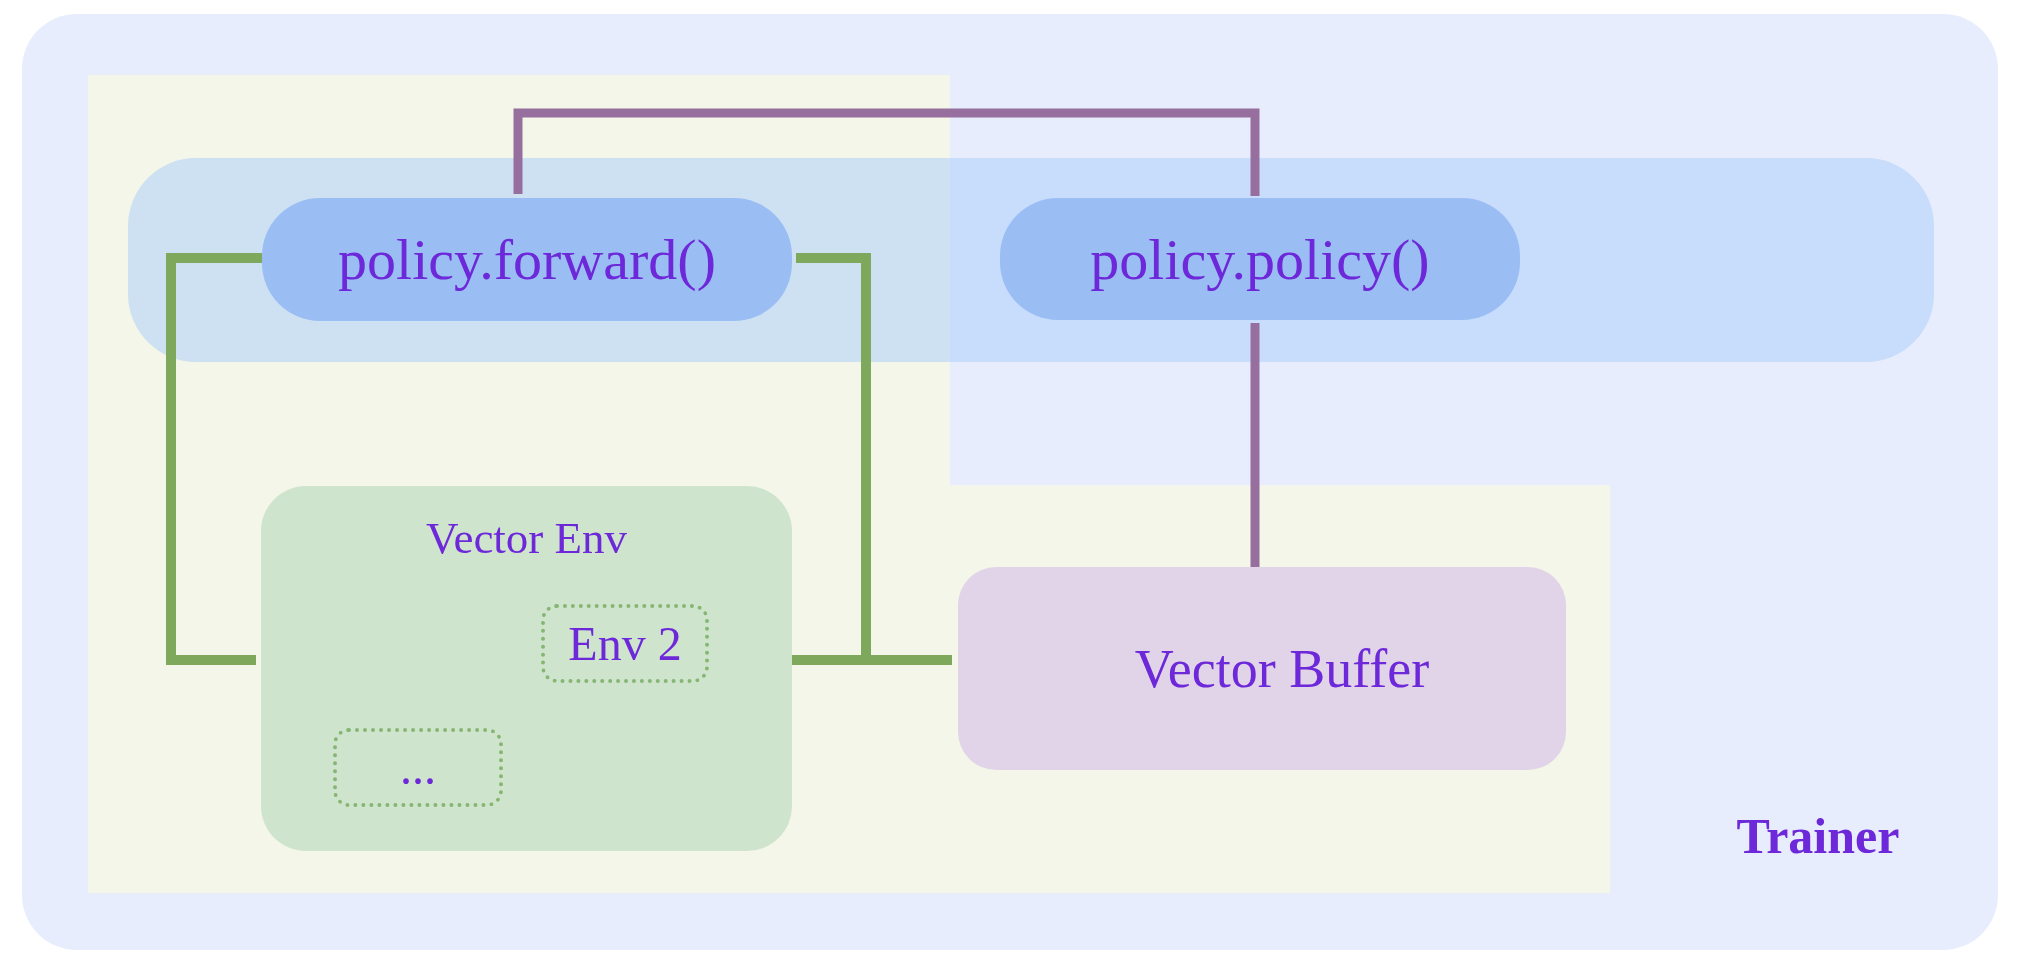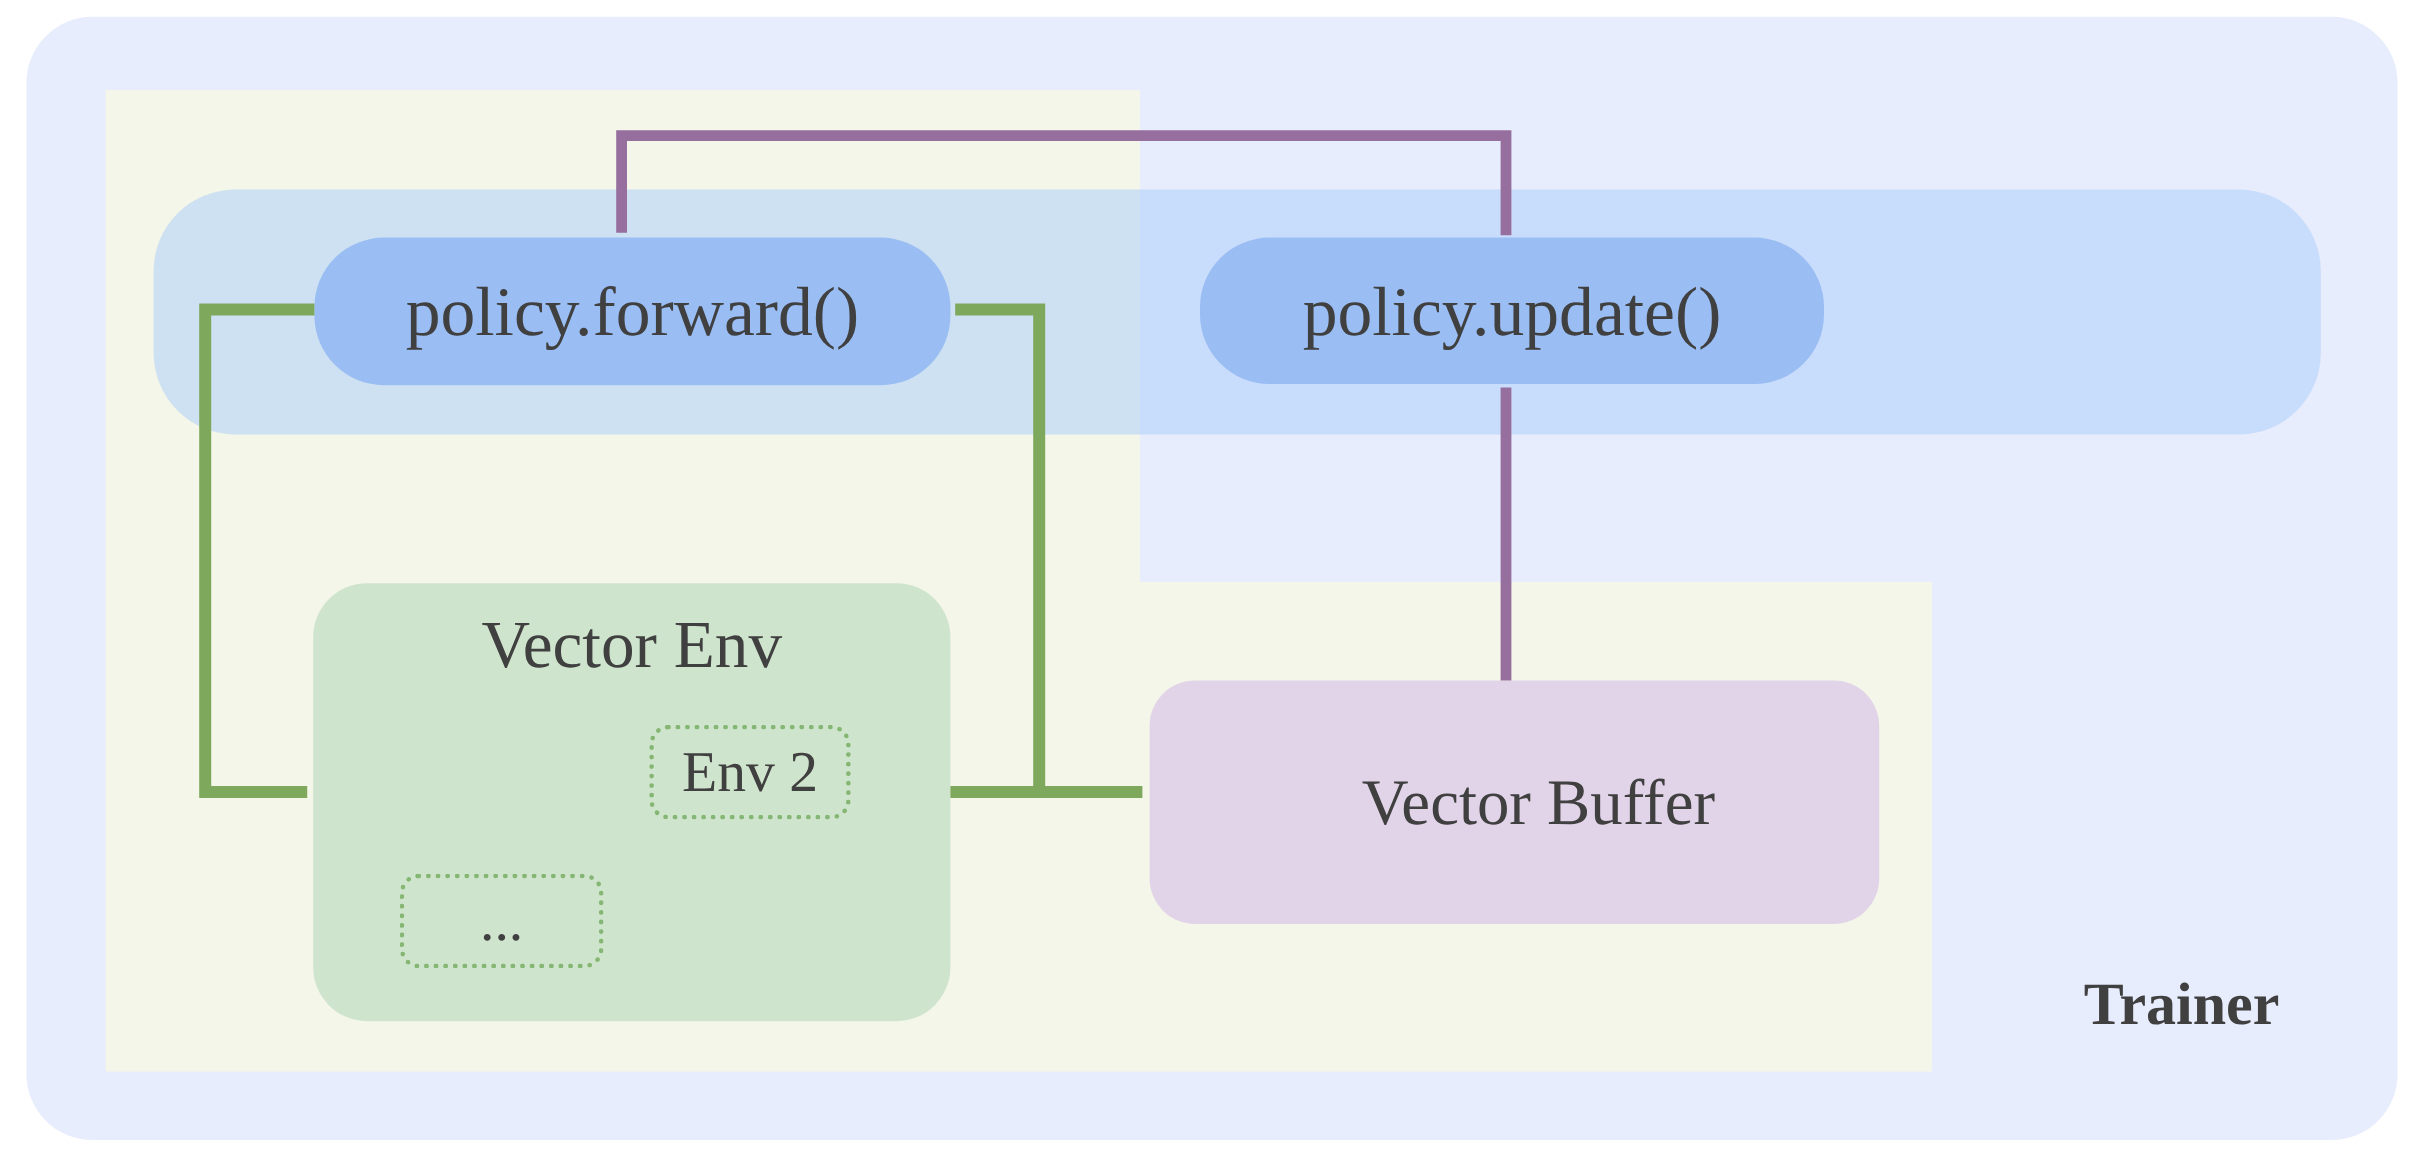--- a/index.html
+++ b/index.html
@@ -1,21 +1,21 @@
 <!DOCTYPE html>
 <html><head>
 <meta charset="utf-8">
 <style>
   html,body{margin:0;padding:0;background:#ffffff;}
   .canvas{
     position:relative;
     width:2020px;height:965px;
     background:#ffffff;
     font-family:"Liberation Serif","DejaVu Serif",serif;
-    color:#404040;
+    color:#6d28d9;
     overflow:hidden;
   }
   .abs{position:absolute;}
   .trainer-bg{
     left:22px;top:14px;width:1976px;height:936px;
     background:#e7edfc;border-radius:55px;
   }
   .collector-a{
     left:88px;top:75px;width:862px;height:818px;
     background:#f3f6e8;
@@ -36,21 +36,21 @@
   }
   .pill-forward{left:262px;top:198px;width:530px;height:123px;}
   .pill-update{left:1000px;top:198px;width:520px;height:122px;}
   .venv-box{
     left:261px;top:486px;width:531px;height:365px;
     background:#cfe4cc;border-radius:45px;
   }
   .venv-title{
     left:0;top:22px;width:531px;height:60px;
     display:flex;align-items:center;justify-content:center;
-    font-size:56px;
+    font-size:45px;
   }
   .env-cell{
     border:4px dotted #85b673;border-radius:16px;
     display:flex;align-items:center;justify-content:center;
     font-size:48px;box-sizing:border-box;
   }
   .env-1{left:72px;top:118px;width:170px;height:79px;}
   .env-2{left:280px;top:118px;width:168px;height:79px;text-align:center;}
   .env-dots{left:72px;top:242px;width:170px;height:79px;}
   .env-n{left:280px;top:242px;width:168px;height:79px;}
@@ -84,21 +84,21 @@
 
   <div class="abs trainer-bg"></div>
   <div class="abs collector-a"></div>
   <div class="abs collector-b"></div>
   <div class="abs policy-band"></div>
 
   <div class="abs pill pill-forward">
     <span>policy.forward()</span>
   </div>
   <div class="abs pill pill-update">
-    <span>policy.update()</span>
+    <span>policy.policy()</span>
   </div>
 
   <div class="abs venv-box">
     <div class="abs venv-title">Vector Env</div>
     <div class="abs env-cell env-2">
       <span>Env 2</span>
     </div>
     <div class="abs env-cell env-dots">
       <span>...</span>
     </div>

